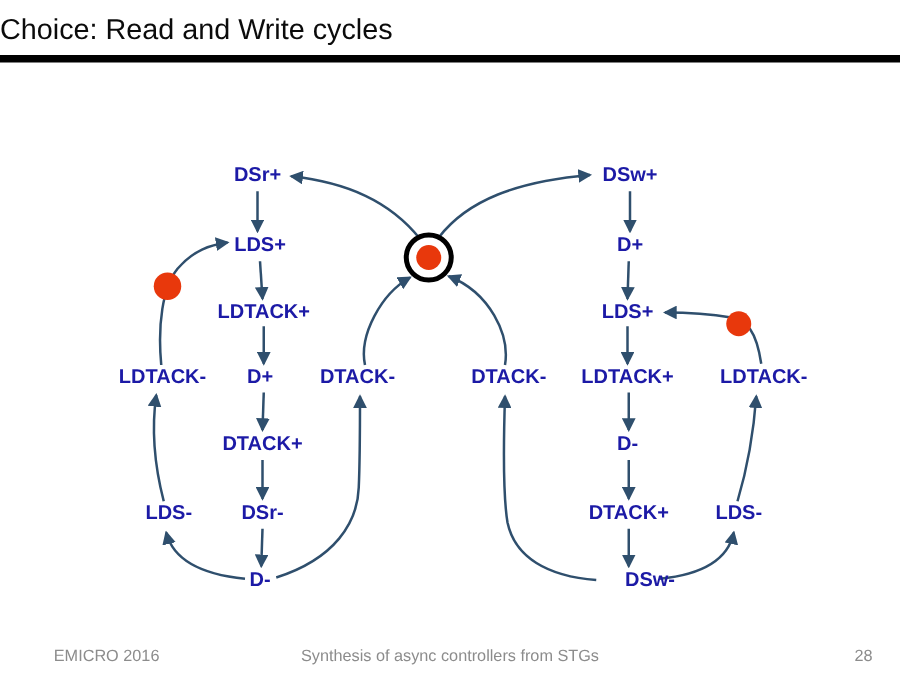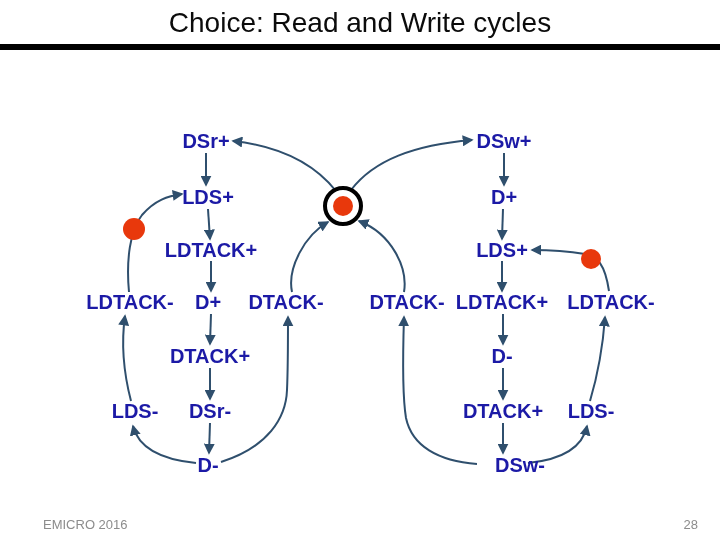--- a/index.html
+++ b/index.html
@@ -1,24 +1,24 @@
 <!DOCTYPE html>
 <html style="--label-color: #1c1aa6; --title-color: #0b0b0b; --rule-color: #000000; --footer-color: #8c8c8c;"><head>
 <meta charset="utf-8">
 <style>
   html,body{margin:0;padding:0;background:#ffffff;}
   .slide{position:relative;width:720px;height:540px;background:#ffffff;overflow:hidden;
          font-family:"Liberation Sans",sans-serif;}
   .title{position:absolute;top:0;left:0;width:720px;height:44px;line-height:46px;
-         text-align:center;font-size:28px;font-weight:400;color:var(--title-color,#0b0b0b);
+         text-align:left;font-size:23px;font-weight:400;color:var(--title-color,#0b0b0b);
          white-space:nowrap;}
   .rule{position:absolute;top:44px;left:0;width:720px;height:6px;background:var(--rule-color,#000);}
   .diagram{position:absolute;top:0;left:0;width:720px;height:540px;}
   .diagram svg{position:absolute;top:0;left:0;}
-  .node{position:absolute;transform:translate(-50%,-50%);font-size:20px;font-weight:bold;
+  .node{position:absolute;transform:translate(-50%,-50%);font-size:16px;font-weight:bold;
         color:var(--label-color,#1c1aa6);white-space:nowrap;letter-spacing:0px;}
   .footer{position:absolute;top:514px;left:0;width:720px;height:20px;font-size:13px;
           color:var(--footer-color,#8c8c8c);}
   .footer .left{position:absolute;left:43px;top:3px;}
   .footer .center{position:absolute;left:0;width:720px;text-align:center;top:3px;}
   .footer .right{position:absolute;right:22px;top:3px;}
 </style>
 </head>
 <body>
 
@@ -85,15 +85,16 @@
         <div class="node" style="left: 210px; top: 411px;">DSr-</div>
         <div class="node" style="left: 503px; top: 411px;">DTACK+</div>
         <div class="node" style="left: 591px; top: 411px;">LDS-</div>
         <div class="node" style="left: 208px; top: 465px;">D-</div>
         <div class="node" style="left: 520px; top: 465px;">DSw-</div>
       </div>
   </div>
 
   <div class="footer">
     <span class="left">EMICRO 2016</span>
+    <span class="center">Synthesis of async controllers from STGs</span>
     <span class="right">28</span>
   </div>
 </div>
 
 </body></html>

